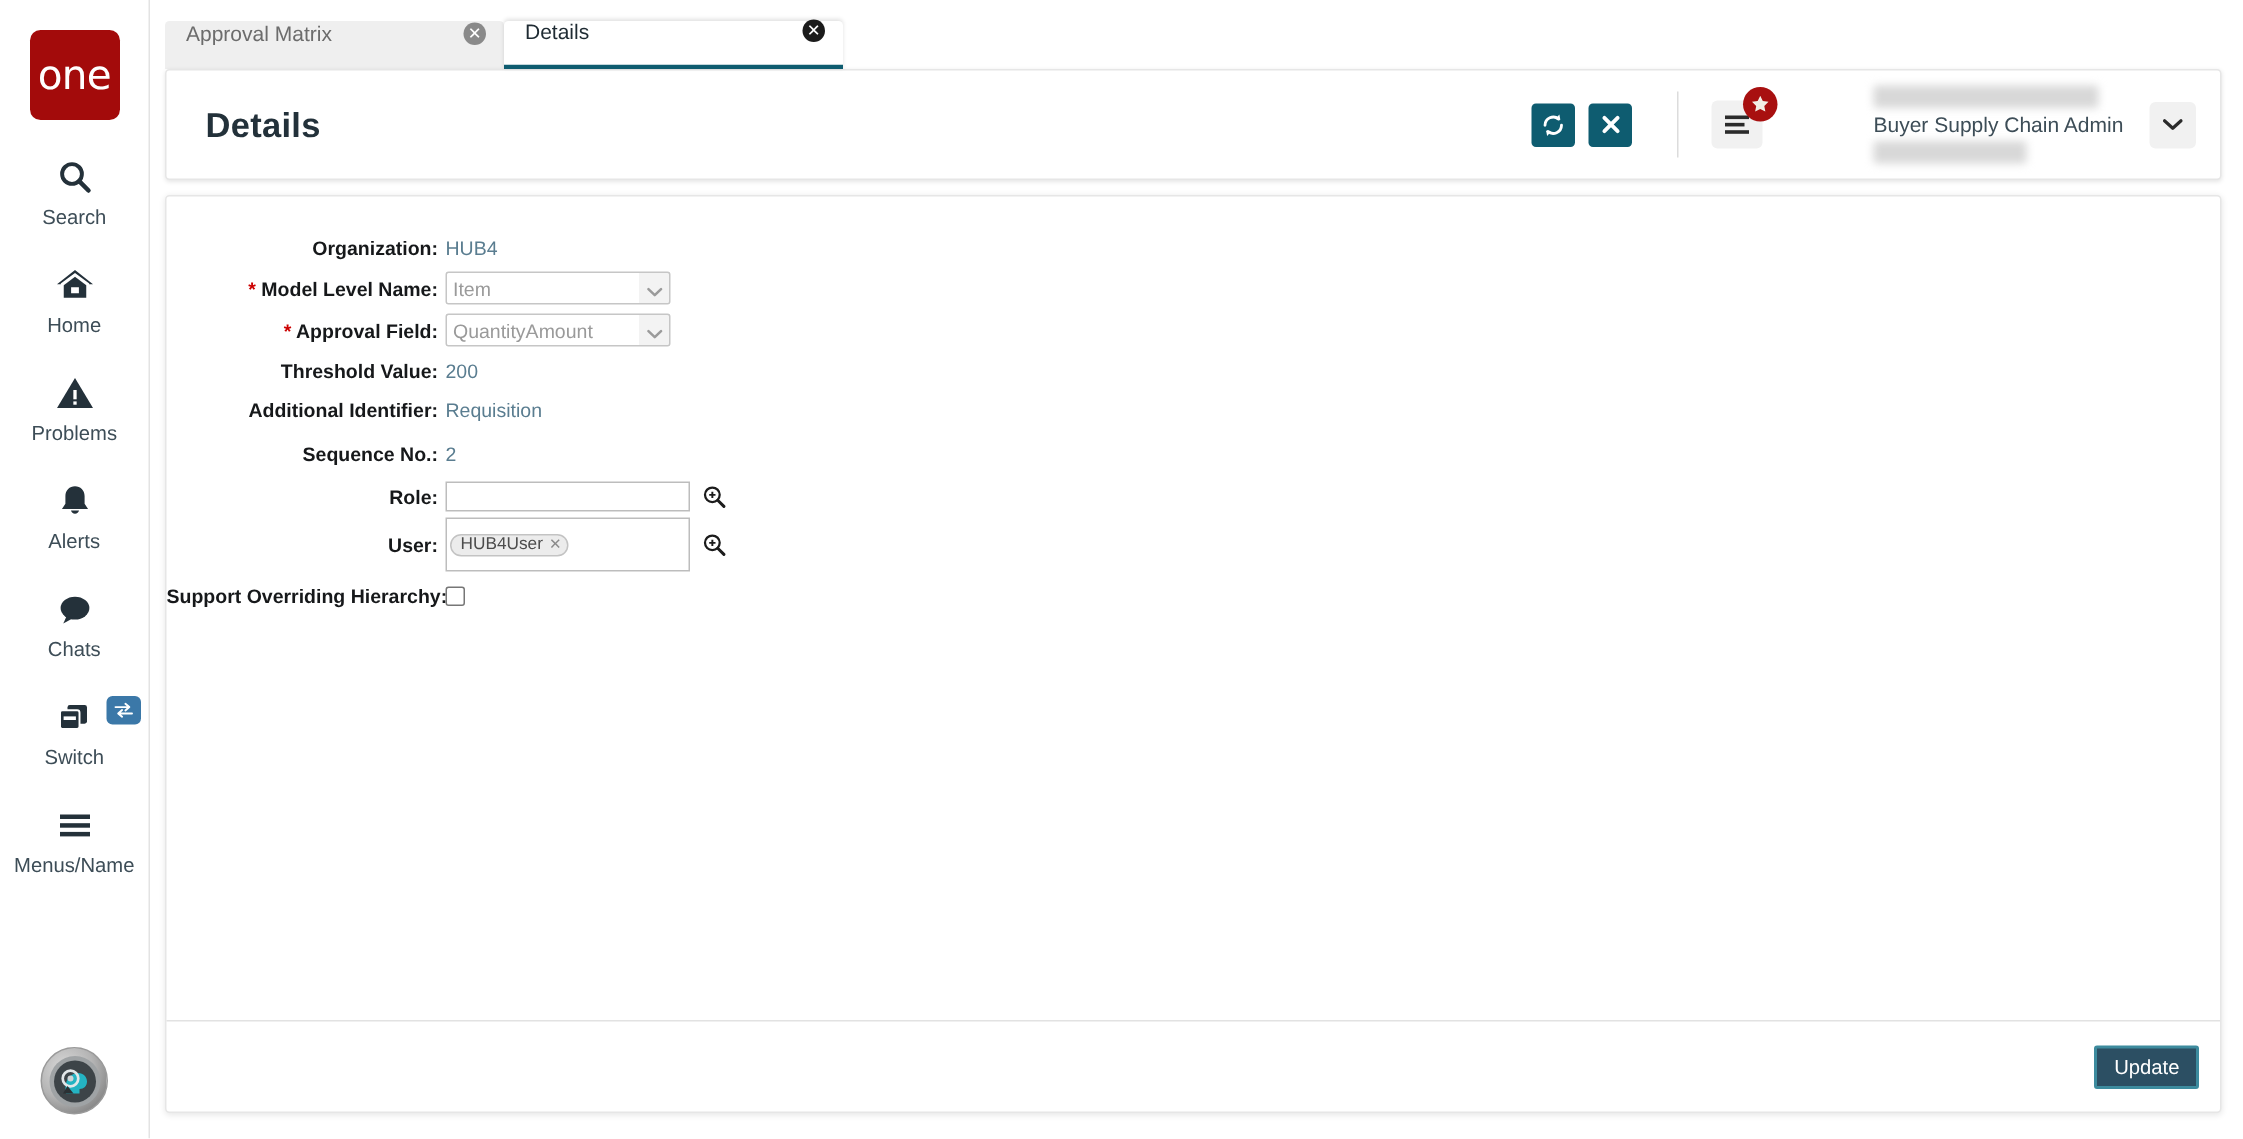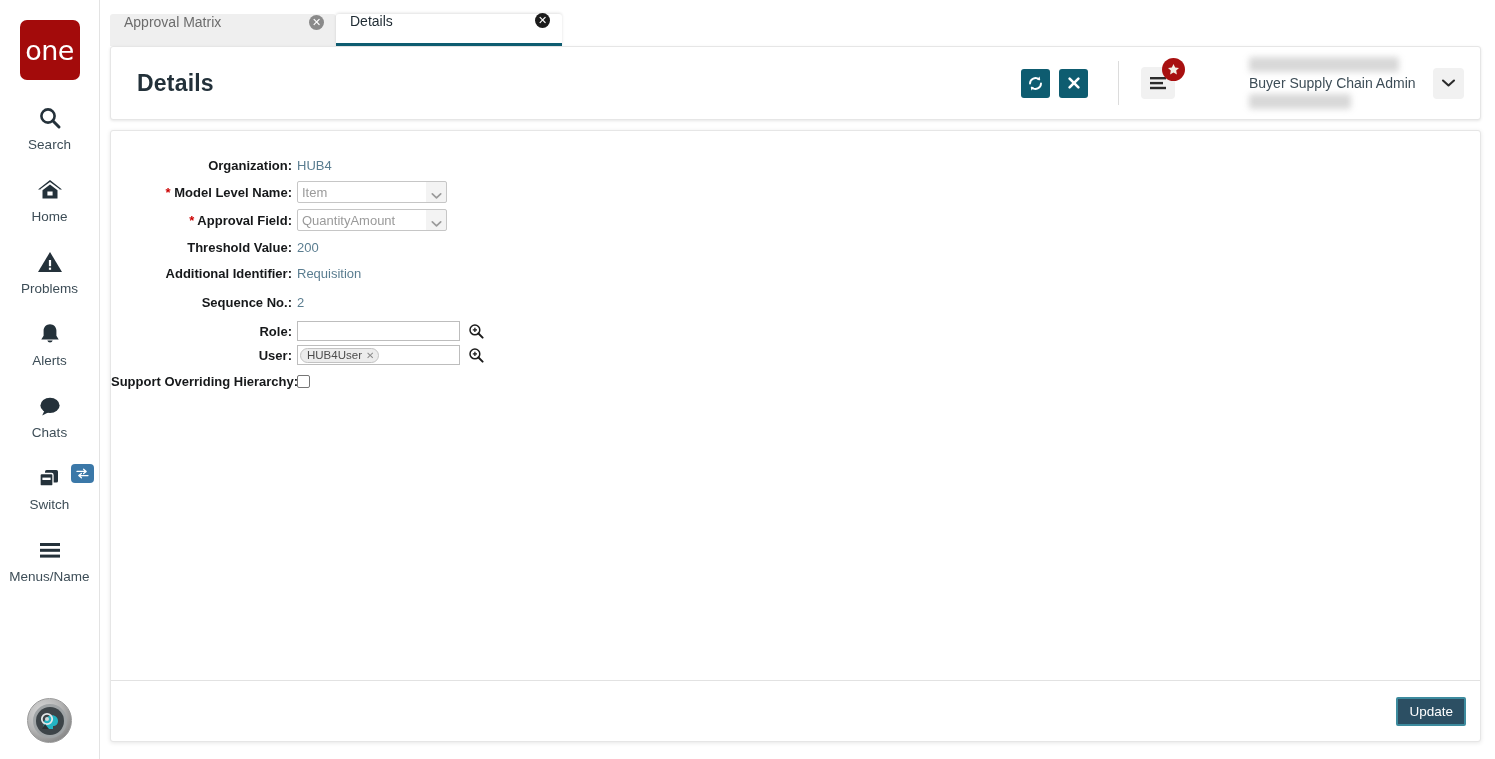--- a/index.html
+++ b/index.html
@@ -252,21 +252,21 @@
   .txtinput {
     width: 163px; height: 20px;
     border: 1px solid #bdbdbd;
     border-radius: 0;
     background: #fff;
     font-size: 13px;
     padding: 0 4px;
     font-family: "Liberation Sans", sans-serif;
   }
   .chip-field {
-    width: 163px; height: 20px;
+    width: 163px; height: 36px;
     border: 1px solid #bdbdbd;
     background: #fff;
     display: flex; align-items: center;
     padding: 0 2px;
   }
   .chip {
     display: inline-flex; align-items: center;
     height: 15px;
     background: #ececec;
     border: 1px solid #c3c3c3;

